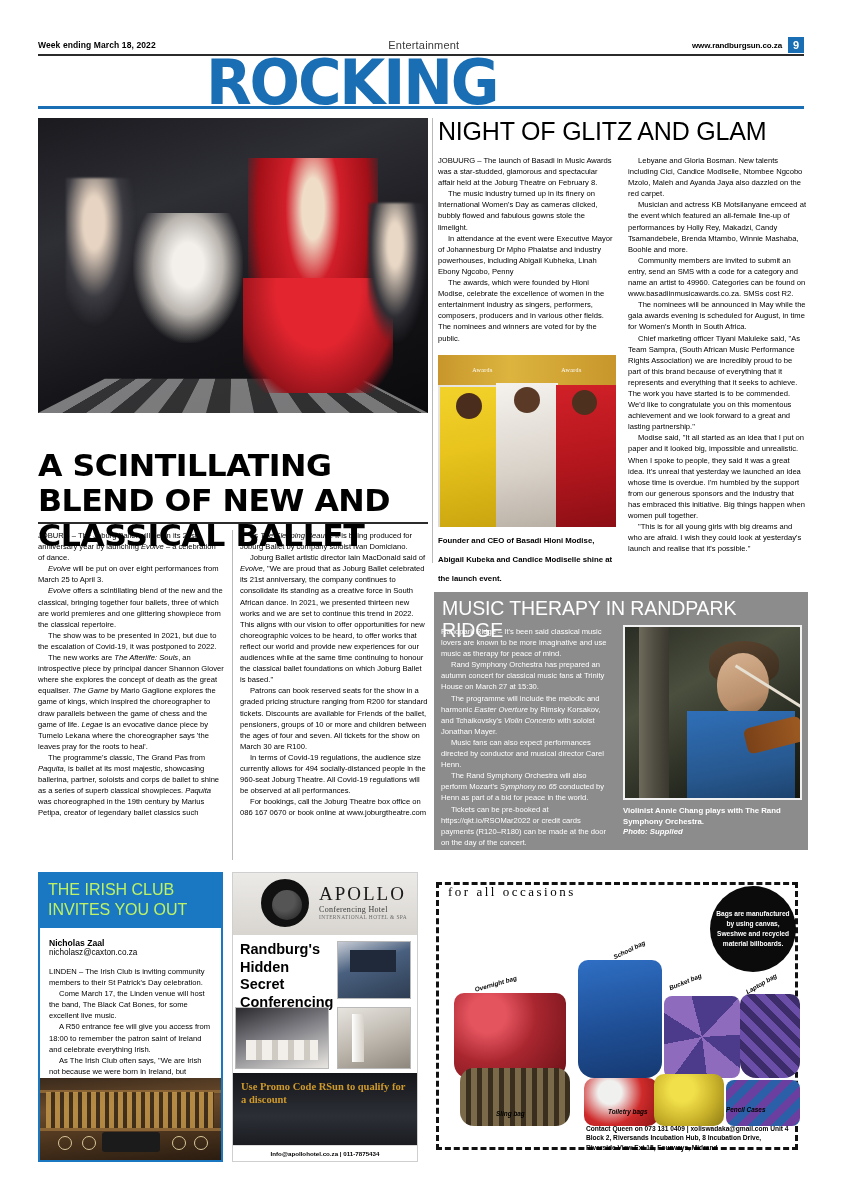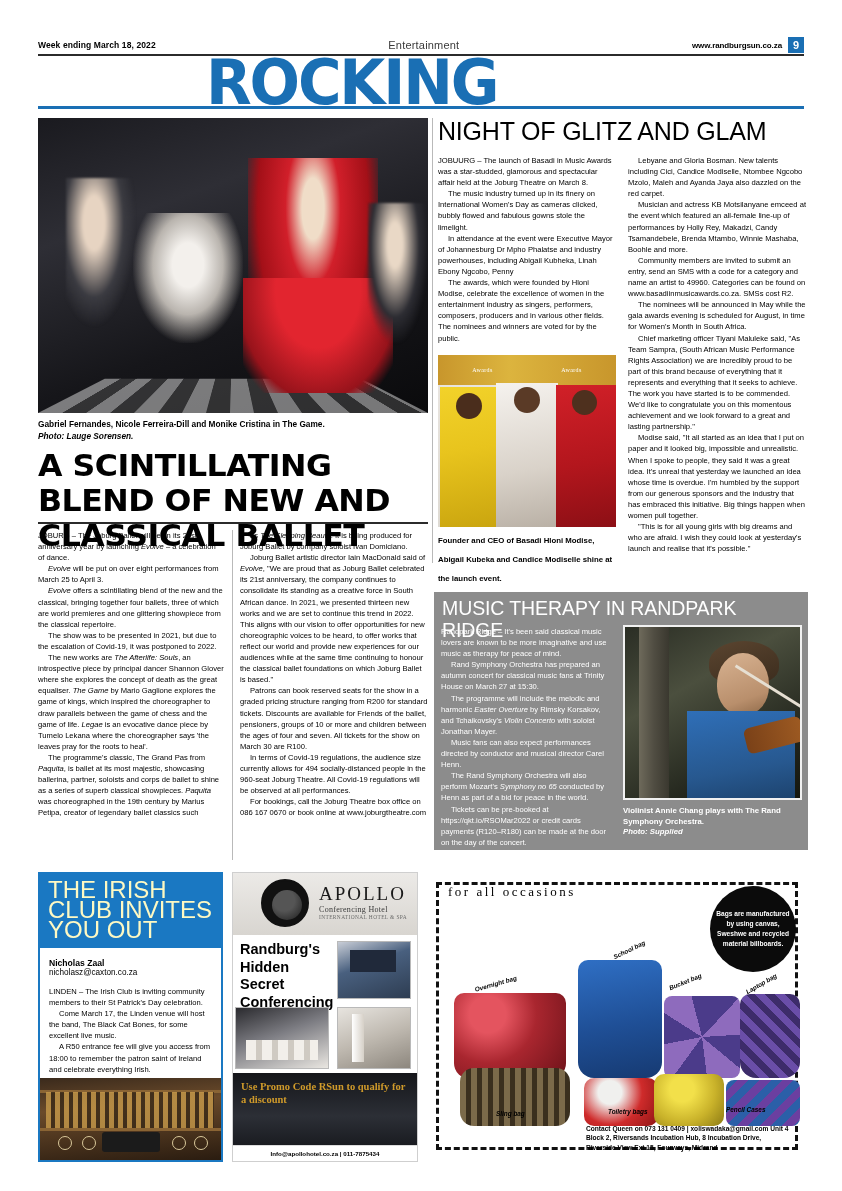--- a/index.html
+++ b/index.html
@@ -202,22 +202,22 @@
     font-size: 7.8px; font-weight: bold; line-height: 10.6px; color: #fff;
   }
   .cap-therapy .credit { font-style: italic; }
 
   
   .irish-box {
     position: absolute; left: 38px; top: 872px; width: 185px; height: 290px;
     border: 2.5px solid #1a78c2; background: #fff;
   }
   .irish-head {
-    background: #1a78c2; color: #fef9c3; padding: 6px 8px 8px 8px;
-    font-size: 24px; line-height: 20px; font-family: "Liberation Sans", sans-serif;
+    background: #1a78c2; color: #bef264; padding: 6px 8px 8px 8px;
+    font-size: 16px; line-height: 20px; font-family: "Liberation Sans", sans-serif;
   }
   .irish-byline { padding: 10px 9px 0 9px; }
   .irish-byline .name { font-size: 8.6px; font-weight: bold; }
   .irish-byline .mail { font-size: 8.2px; }
   #irish-col { position: static; padding: 9px 9px 0 9px; width: auto; }
 
   .irish-photo {
     position: absolute; left: 40px; top: 1078px; width: 181px; height: 82px;
     background: linear-gradient(175deg,#3a2a1c 0%,#6a4a2a 35%,#2a1c10 100%);
     overflow: hidden;
@@ -334,24 +334,20 @@
 
   <div class="ballet-photo">
     <div class="bp-floor"></div>
     <div class="bp-dancer bp-d1"></div>
     <div class="bp-dancer bp-d2"></div>
     <div class="bp-dancer bp-d3"></div>
     <div class="bp-red-skirt"></div>
     <div class="bp-dancer bp-d4"></div>
   </div>
 
-  <div class="cap-ballet">
-    <span>Gabriel Fernandes, Nicole Ferreira-Dill and Monike Cristina in The Game.</span><br>
-    <span class="credit">Photo: Lauge Sorensen.</span>
-  </div>
 
   <div class="ballet-head">A SCINTILLATING BLEND OF NEW AND CLASSICAL BALLET</div>
   <div class="ballet-rule"></div>
 
   <div class="col" id="ballet-col-1">
       <p>JOBURG – The Joburg Ballet will begin its 21st anniversary year by launching <em>Evolve</em> – a celebration of dance.</p>
       <p class="indent"><em>Evolve</em> will be put on over eight performances from March 25 to April 3.</p>
       <p class="indent"><em>Evolve</em> offers a scintillating blend of the new and the classical, bringing together four ballets, three of which are world premieres and one glittering showpiece from the classical repertoire.</p>
       <p class="indent">The show was to be presented in 2021, but due to the escalation of Covid-19, it was postponed to 2022.</p>
       <p class="indent">The new works are <em>The Afterlife: Souls</em>, an introspective piece by principal dancer Shannon Glover where she explores the concept of death as the great equaliser. <em>The Game</em> by Mario Gaglione explores the game of kings, which inspired the choreographer to draw parallels between the game of chess and the game of life. <em>Legae</em> is an evocative dance piece by Tumelo Lekana where the choreographer says 'the leaves pray for the roots to heal'.</p>
@@ -362,21 +358,21 @@
       <p class="indent">Joburg Ballet artistic director Iain MacDonald said of <em>Evolve</em>, "We are proud that as Joburg Ballet celebrated its 21st anniversary, the company continues to consolidate its standing as a creative force in South African dance. In 2021, we presented thirteen new works and we are set to continue this trend in 2022. This aligns with our vision to offer opportunities for new choreographic voices to be heard, to offer works that reflect our world and provide new experiences for our audiences while at the same time continuing to honour the classical ballet foundations on which Joburg Ballet is based."</p>
       <p class="indent">Patrons can book reserved seats for the show in a graded pricing structure ranging from R200 for standard tickets. Discounts are available for Friends of the ballet, pensioners, groups of 10 or more and children between the ages of four and seven. All tickets for the show on March 30 are R100.</p>
       <p class="indent">In terms of Covid-19 regulations, the audience size currently allows for 494 socially-distanced people in the 960-seat Joburg Theatre. All Covid-19 regulations will be observed at all performances.</p>
       <p class="indent">For bookings, call the Joburg Theatre box office on 086 167 0670 or book online at www.joburgtheatre.com</p>
     </div>
   <div class="vrule" style="left:232px; top:530px; height:330px;"></div>
   <div class="vrule" style="left:432px; top:118px; height:445px;"></div>
 
   <div class="glitz-head">NIGHT OF GLITZ AND GLAM</div>
   <div class="col" id="glitz-col-1">
-      <p>JOBUURG – The launch of Basadi in Music Awards was a star-studded, glamorous and spectacular affair held at the Joburg Theatre on March 8.</p>
+      <p>JOBUURG – The launch of Basadi in Music Awards was a star-studded, glamorous and spectacular affair held at the Joburg Theatre on February 8.</p>
       <p class="indent">The music industry turned up in its finery on International Women's Day as cameras clicked, bubbly flowed and fabulous gowns stole the limelight.</p>
       <p class="indent">In attendance at the event were Executive Mayor of Johannesburg Dr Mpho Phalatse and industry powerhouses, including Abigail Kubheka, Linah Ebony Ngcobo, Penny</p>
       <p class="indent">The awards, which were founded by Hloni Modise, celebrate the excellence of women in the entertainment industry as singers, performers, composers, producers and in various other fields. The nominees and winners are voted for by the public.</p>
     </div>
   <div class="col" id="glitz-col-2">
       <p class="indent">Lebyane and Gloria Bosman. New talents including Cici, Candice Modiselle, Ntombee Ngcobo Mzolo, Maleh and Ayanda Jaya also dazzled on the red carpet.</p>
       <p class="indent">Musician and actress KB Motsilanyane emceed at the event which featured an all-female line-up of performances by Holly Rey, Makadzi, Candy Tsamandebele, Brenda Mtambo, Winnie Mashaba, Boohle and more.</p>
       <p class="indent">Community members are invited to submit an entry, send an SMS with a code for a category and name an artist to 49960. Categories can be found on www.basadiinmusicawards.co.za. SMSs cost R2.</p>
       <p class="indent">The nominees will be announced in May while the gala awards evening is scheduled for August, in time for Women's Month in South Africa.</p>
       <p class="indent">Chief marketing officer Tiyani Maluleke said, "As Team Sampra, (South African Music Performance Rights Association) we are incredibly proud to be part of this brand because of everything that it represents and everything that it seeks to achieve. The work you have started is to be commended. We'd like to congratulate you on this momentous achievement and we look forward to a great and lasting partnership."</p>

